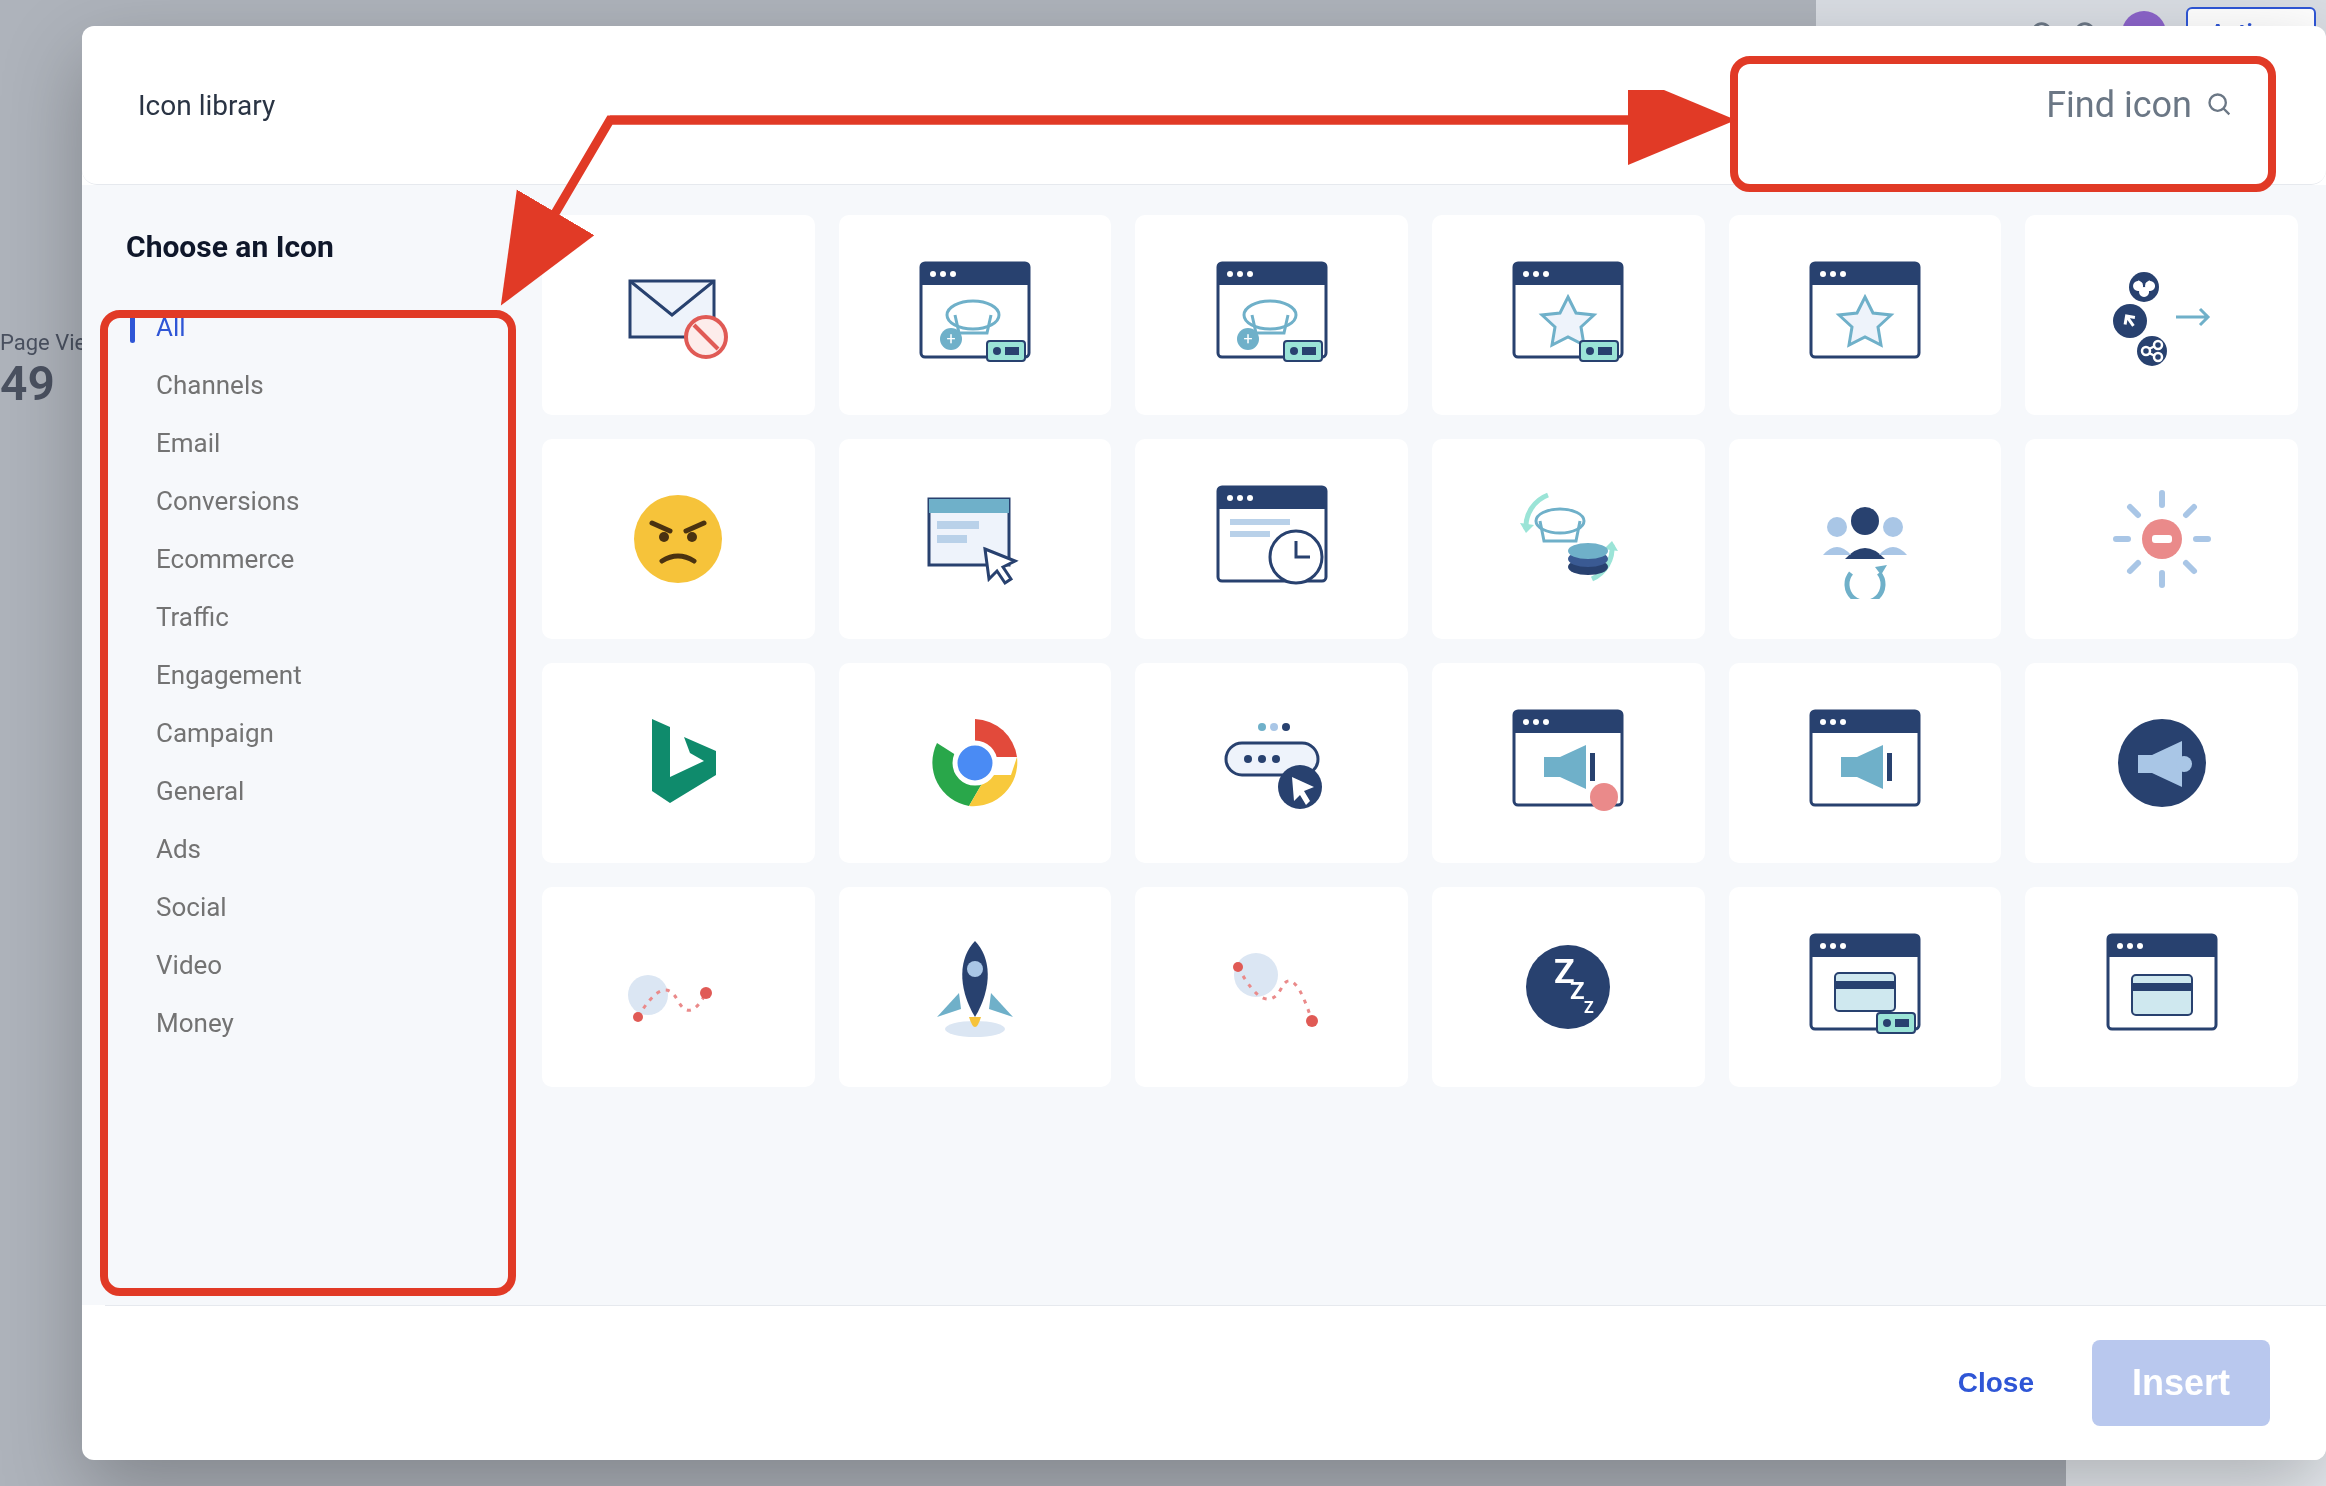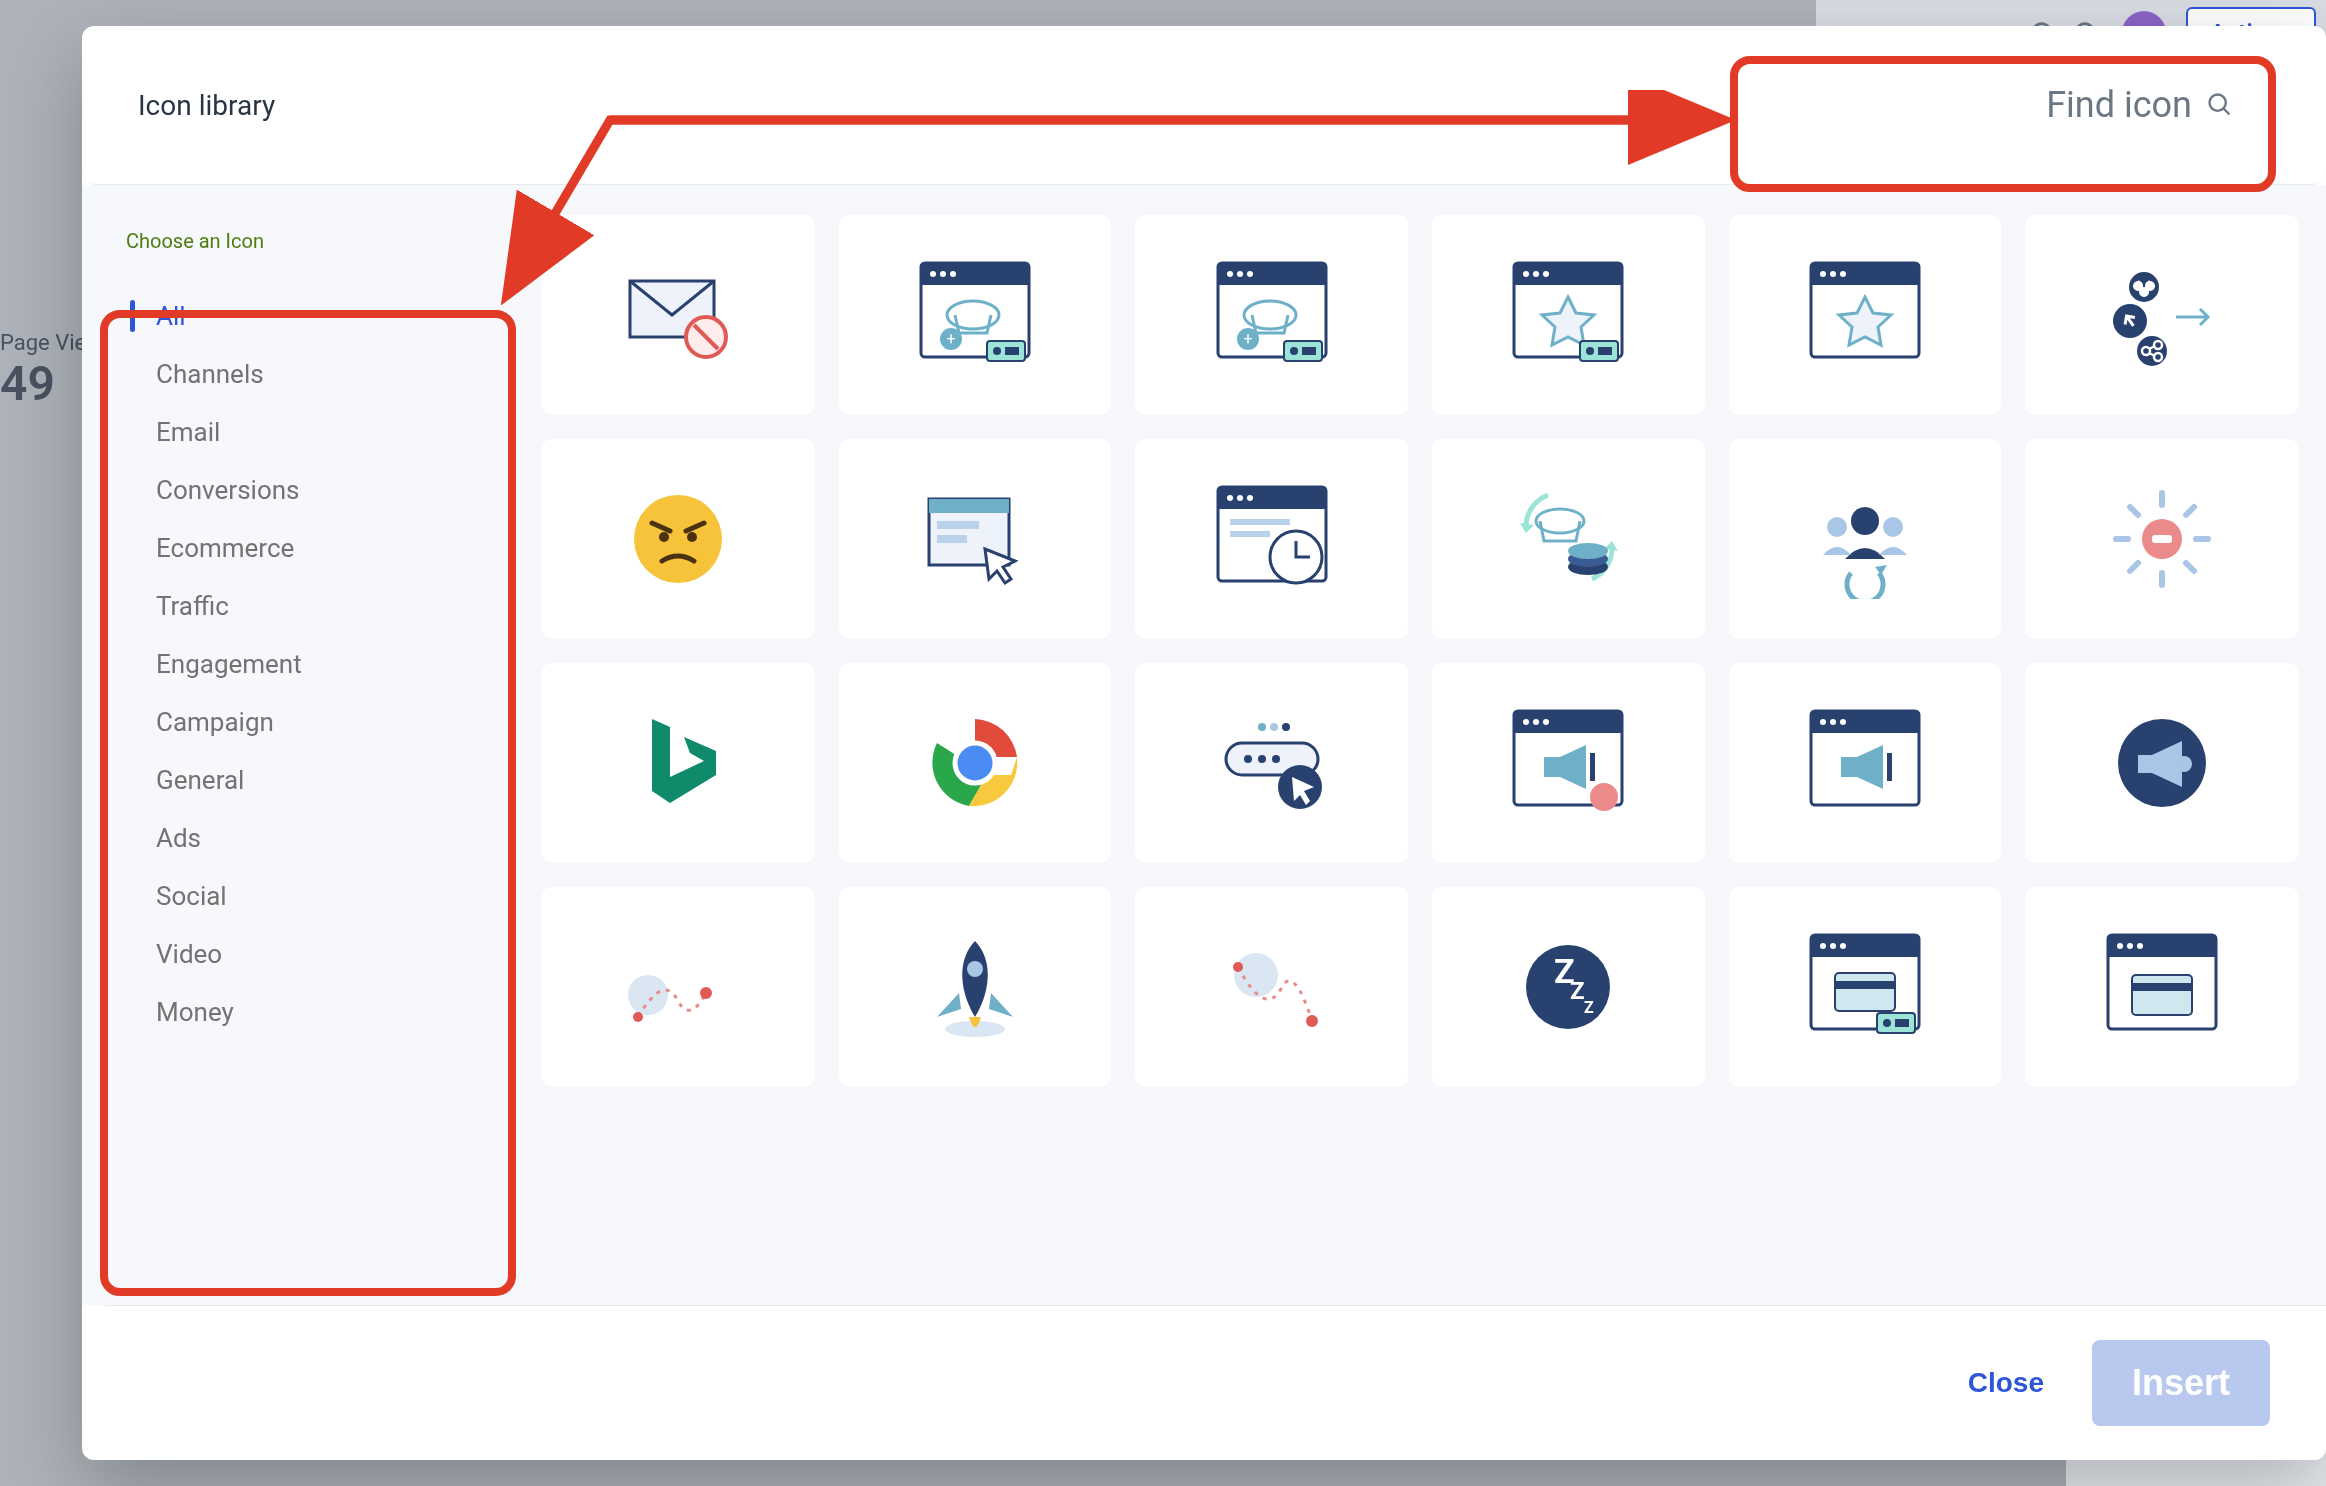--- a/index.html
+++ b/index.html
@@ -26,34 +26,34 @@
 
   
   .modal{position:absolute;left:82px;right:0;top:26px;bottom:26px;background:#fff;border-radius:12px;box-shadow:0 30px 80px rgba(0,0,0,.25);display:flex;flex-direction:column;overflow:hidden;}
   .modal-header{display:flex;align-items:center;justify-content:space-between;padding:40px 56px;border-bottom:1px solid var(--border);border-radius:15px;}
   .modal-title{font-size:28px;color:#2a3444;}
   .search{display:flex;align-items:center;gap:14px;color:var(--text-muted);font-size:36px;padding:18px 36px;border-radius:10px;}
   .search svg{width:28px;height:28px;}
 
   .modal-body{flex:1;display:flex;min-height:0;background:var(--light-bg);}
   .sidebar{width:432px;padding:44px 36px 32px 44px;box-sizing:border-box;}
-  .sidebar h3{margin:0 0 34px 0;font-size:20px;font-weight:400;color:#4d7c0f;}
+  .sidebar h3{margin:0 0 34px 0;font-size:30px;font-weight:700;color:#0f172a;}
   .cat-list{list-style:none;margin:0;padding:0;}
   .cat-list li{font-size:26px;color:#737373;padding:14px 0 14px 30px;cursor:pointer;position:relative;}
   .cat-list li.active{color:var(--primary);}
   .cat-list li.active::before{content:"";position:absolute;left:4px;top:13px;bottom:13px;width:5px;background:var(--primary);border-radius:3px;}
 
   .grid-wrap{flex:1;overflow:auto;padding:30px 28px;}
   .grid{display:grid;grid-template-columns:repeat(6,1fr);gap:24px;}
   .tile{background:#fff;border-radius:10px;height:200px;display:flex;align-items:center;justify-content:center;cursor:pointer;}
   .tile svg{width:120px;height:120px;}
   .grid-wrap::-webkit-scrollbar{width:10px;}
   .grid-wrap::-webkit-scrollbar-thumb{background:#c8cdd6;border-radius:6px;}
 
-  .modal-footer{display:flex;justify-content:flex-end;align-items:center;gap:24px;padding:34px 56px;border-top:1px solid var(--border);background:#fff;margin-left:23px;}
+  .modal-footer{display:flex;justify-content:flex-end;align-items:center;gap:34px;padding:34px 56px;border-top:1px solid var(--border);background:#fff;margin-left:23px;}
   .btn-close{color:var(--primary);font-size:28px;font-weight:600;background:none;border:none;cursor:pointer;padding:18px 24px;}
   .btn-insert{background:#b9c8ee;color:#fff;font-size:36px;font-weight:600;border:none;border-radius:8px;padding:22px 40px;cursor:pointer;}
 
   
   .anno{position:absolute;pointer-events:none;}
   .anno-box{border:8px solid var(--red-anno);border-radius:20px;}
 
   .arrow-head{fill:var(--red-anno);}
 </style>
 </head>

